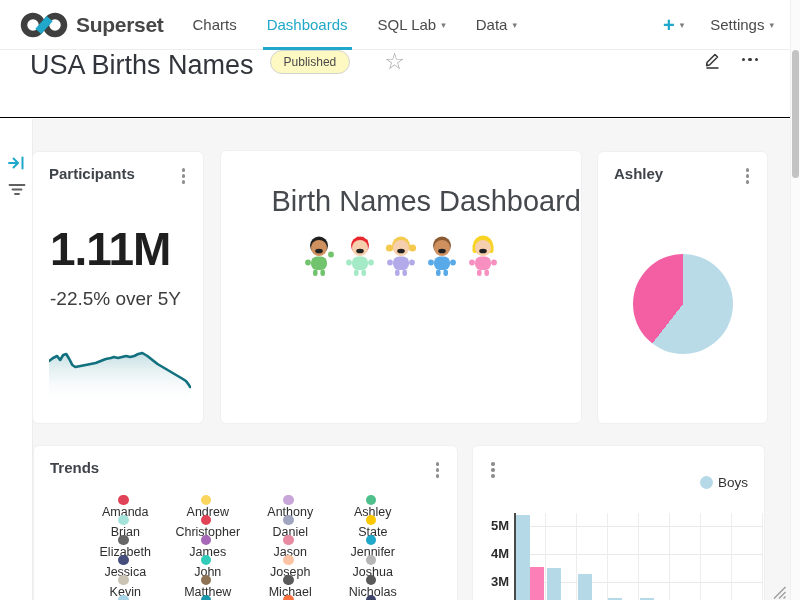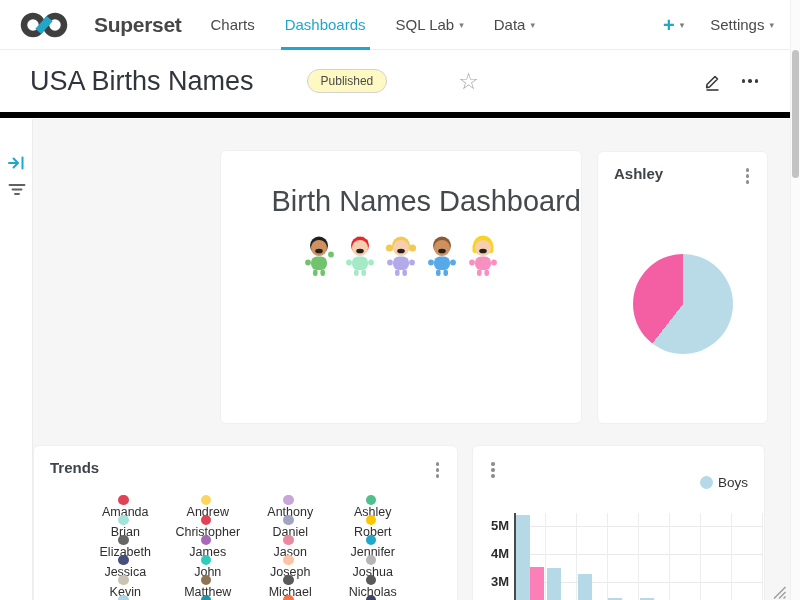--- a/index.html
+++ b/index.html
@@ -6,36 +6,36 @@
   html,body { margin:0; padding:0; }
   body {
     width:800px; height:600px; overflow:hidden; position:relative;
     background:#ffffff;
     font-family:"Liberation Sans","DejaVu Sans",sans-serif;
     color:#333;
   }
   
   .navbar { height:50px; display:flex; align-items:center; padding-left:18px;
             border-bottom:1px solid #ededed; background:#fff; position:relative; z-index:5; }
-  .brand { display:flex; align-items:center; gap:24px; margin-right:14px; }
+  .brand { display:flex; align-items:center; gap:6px; margin-right:14px; }
   .brand-text { font-size:21px; font-weight:bold; color:#474747; letter-spacing:-0.3px; }
   .nav-items { display:flex; height:50px; }
   .nav-item { position:relative; height:50px; display:flex; align-items:center;
               padding:0 15px; font-size:15px; color:#4a4a4a; cursor:pointer; }
   .nav-item.active { color:#20a7c9; }
   .nav-item.active::after { content:""; position:absolute; left:11px; right:11px; bottom:0;
               height:2.5px; background:#20a7c9; }
   .caret { font-size:9px; color:#7d7d7d; margin-left:5px; }
   .nav-right { margin-left:auto; display:flex; align-items:center; gap:26px; padding-right:26px; }
   .plus-group { display:flex; align-items:center; cursor:pointer; }
   .plus { color:#20a7c9; font-weight:bold; font-size:20px; line-height:1; }
   .settings-group { display:flex; align-items:center; font-size:15px; color:#4a4a4a; cursor:pointer; }
   
-  .dash-header { height:68px; display:flex; align-items:center; padding:0 30px;
-                 border-bottom:6px solid #000000; background:#fff; position:relative; z-index:4;gap:37px; }
+  .dash-header { height:68px; display:flex; align-items:flex-start; padding:0 30px;
+                 border-bottom:1px solid #000000; background:#fff; position:relative; z-index:4; }
   .dash-title { font-size:27px; font-weight:500; color:#31353b; margin-right:16px; }
   .badge { border:1px solid #d2d2d2; background:#fef9c3; color:#4a4a4a; font-size:12px;
            padding:4px 13px; border-radius:13px; margin-right:34px; cursor:pointer; }
   .star { color:#a6a6a6; font-size:23px; line-height:1; cursor:pointer; }
   .header-right { margin-left:auto; display:flex; align-items:center; gap:20px; padding-right:12px; }
   .hdots { display:flex; gap:3px; cursor:pointer; padding:4px 0; }
   .hdots i { width:3.5px; height:3.5px; border-radius:50%; background:#3a3a3a; }
   
   .main { position:absolute; top:119px; left:0; right:0; bottom:0; background:#f6f6f6; }
   .filter-strip { position:absolute; left:0; top:0; bottom:0; width:33px; background:#fff;
@@ -150,20 +150,42 @@
     </svg>
     <svg class="fs-icon" style="top:64px" width="18" height="14" viewBox="0 0 18 14">
       <g stroke="#606060" stroke-width="1.8" stroke-linecap="round">
         <line x1="1.5" y1="2" x2="16.5" y2="2"></line>
         <line x1="4.5" y1="6.5" x2="13.5" y2="6.5"></line>
         <line x1="7" y1="11" x2="11" y2="11"></line>
       </g>
     </svg>
   </div>
 
+  <div class="card" style="left:32px; top:32px; width:172px; height:273px;">
+    <div class="card-head">
+      <span class="card-title">Participants</span>
+      <span class="kebab">
+          <i></i>
+          <i></i>
+          <i></i>
+        </span>
+    </div>
+    <div class="big-number">1.11M</div>
+    <div class="subheader">-22.5% over 5Y</div>
+    <svg id="sparkline" class="spark" viewBox="0 0 140 55" preserveAspectRatio="none">
+        <defs>
+          <linearGradient id="sg" x1="0" y1="0" x2="0" y2="1">
+            <stop offset="0" stop-color="#c6dfe3"></stop>
+            <stop offset="1" stop-color="#ffffff" stop-opacity="0.1"></stop>
+          </linearGradient>
+        </defs>
+        <path d="M0,14 L4,11 L8,9 L11,13 L14,8 L17,7 L20,12 L23,18 L26,20 L31,19 L36,18 L41,17 L46,16 L51,14 L56,12 L61,11 L64,10 L68,11 L72,10 L76,9 L80,10 L84,9 L88,7 L92,6 L97,9 L102,13 L107,17 L112,20 L117,23 L122,26 L127,29 L132,32 L135,34 L138,38 L139,40 L139,55 L0,55 Z" fill="url(#sg)"></path>
+        <path d="M0,14 L4,11 L8,9 L11,13 L14,8 L17,7 L20,12 L23,18 L26,20 L31,19 L36,18 L41,17 L46,16 L51,14 L56,12 L61,11 L64,10 L68,11 L72,10 L76,9 L80,10 L84,9 L88,7 L92,6 L97,9 L102,13 L107,17 L112,20 L117,23 L122,26 L127,29 L132,32 L135,34 L138,38 L139,40" fill="none" stroke="#11717f" stroke-width="2.6" stroke-linejoin="round" stroke-linecap="round"></path>
+      </svg>
+  </div>
 
   <div class="card" style="left:220px; top:31px; width:362px; height:274px;">
     <div class="md-heading">Birth Names Dashboard</div>
     <div class="kids-row" id="kids">
         <svg width="36" height="44" viewBox="0 0 36 44">
           <circle cx="18" cy="11.5" r="9" fill="#1f1f1f"></circle>
           <circle cx="18" cy="14" r="8" fill="#cf9160"></circle>
           <ellipse cx="18" cy="17" rx="3.8" ry="2.3" fill="#222"></ellipse>
           <rect x="10" y="22.5" width="16" height="13.5" rx="6" fill="#72c36d"></rect>
           <circle cx="7" cy="28.5" r="2.9" fill="#72c36d"></circle>
@@ -264,21 +286,21 @@
         <div class="legend-item">
           <span class="legend-dot" style="background:#e04355"></span>
           <span>Christopher</span>
         </div>
         <div class="legend-item">
           <span class="legend-dot" style="background:#a0a6bf"></span>
           <span>Daniel</span>
         </div>
         <div class="legend-item">
           <span class="legend-dot" style="background:#fcc700"></span>
-          <span>Robert</span>
+          <span>State</span>
         </div>
         <div class="legend-item">
           <span class="legend-dot" style="background:#666666"></span>
           <span>Elizabeth</span>
         </div>
         <div class="legend-item">
           <span class="legend-dot" style="background:#a868b7"></span>
           <span>James</span>
         </div>
         <div class="legend-item">

